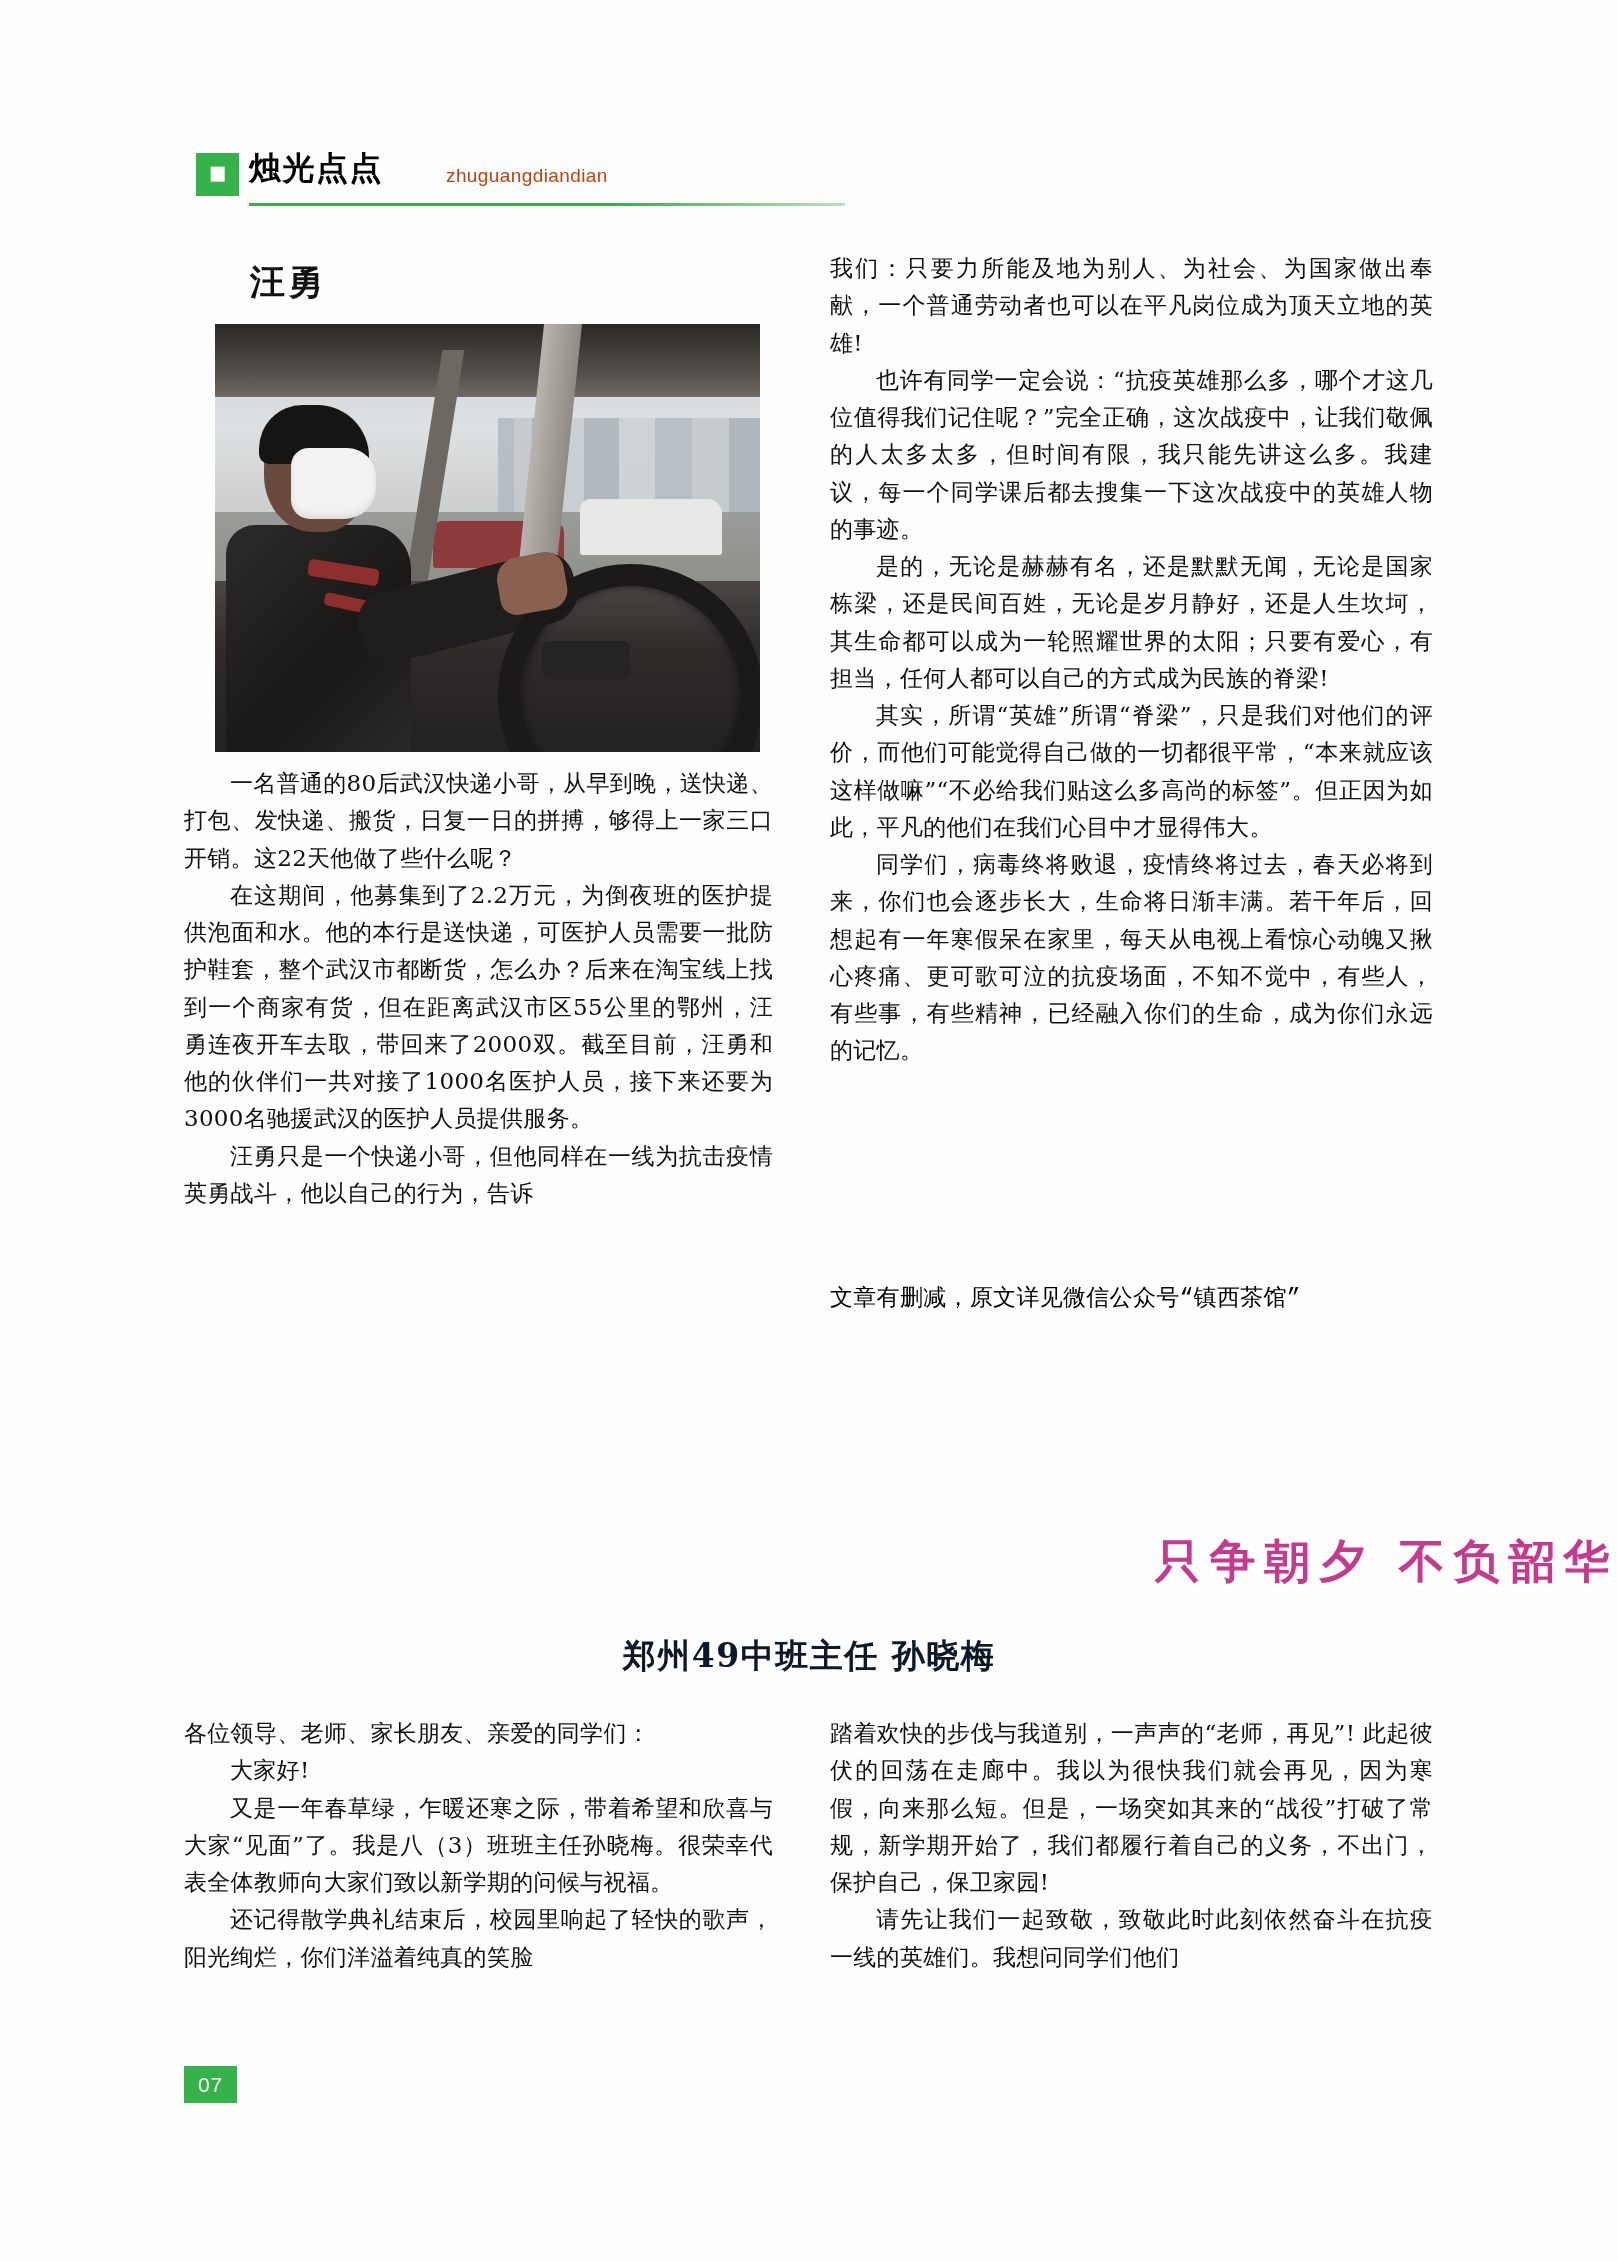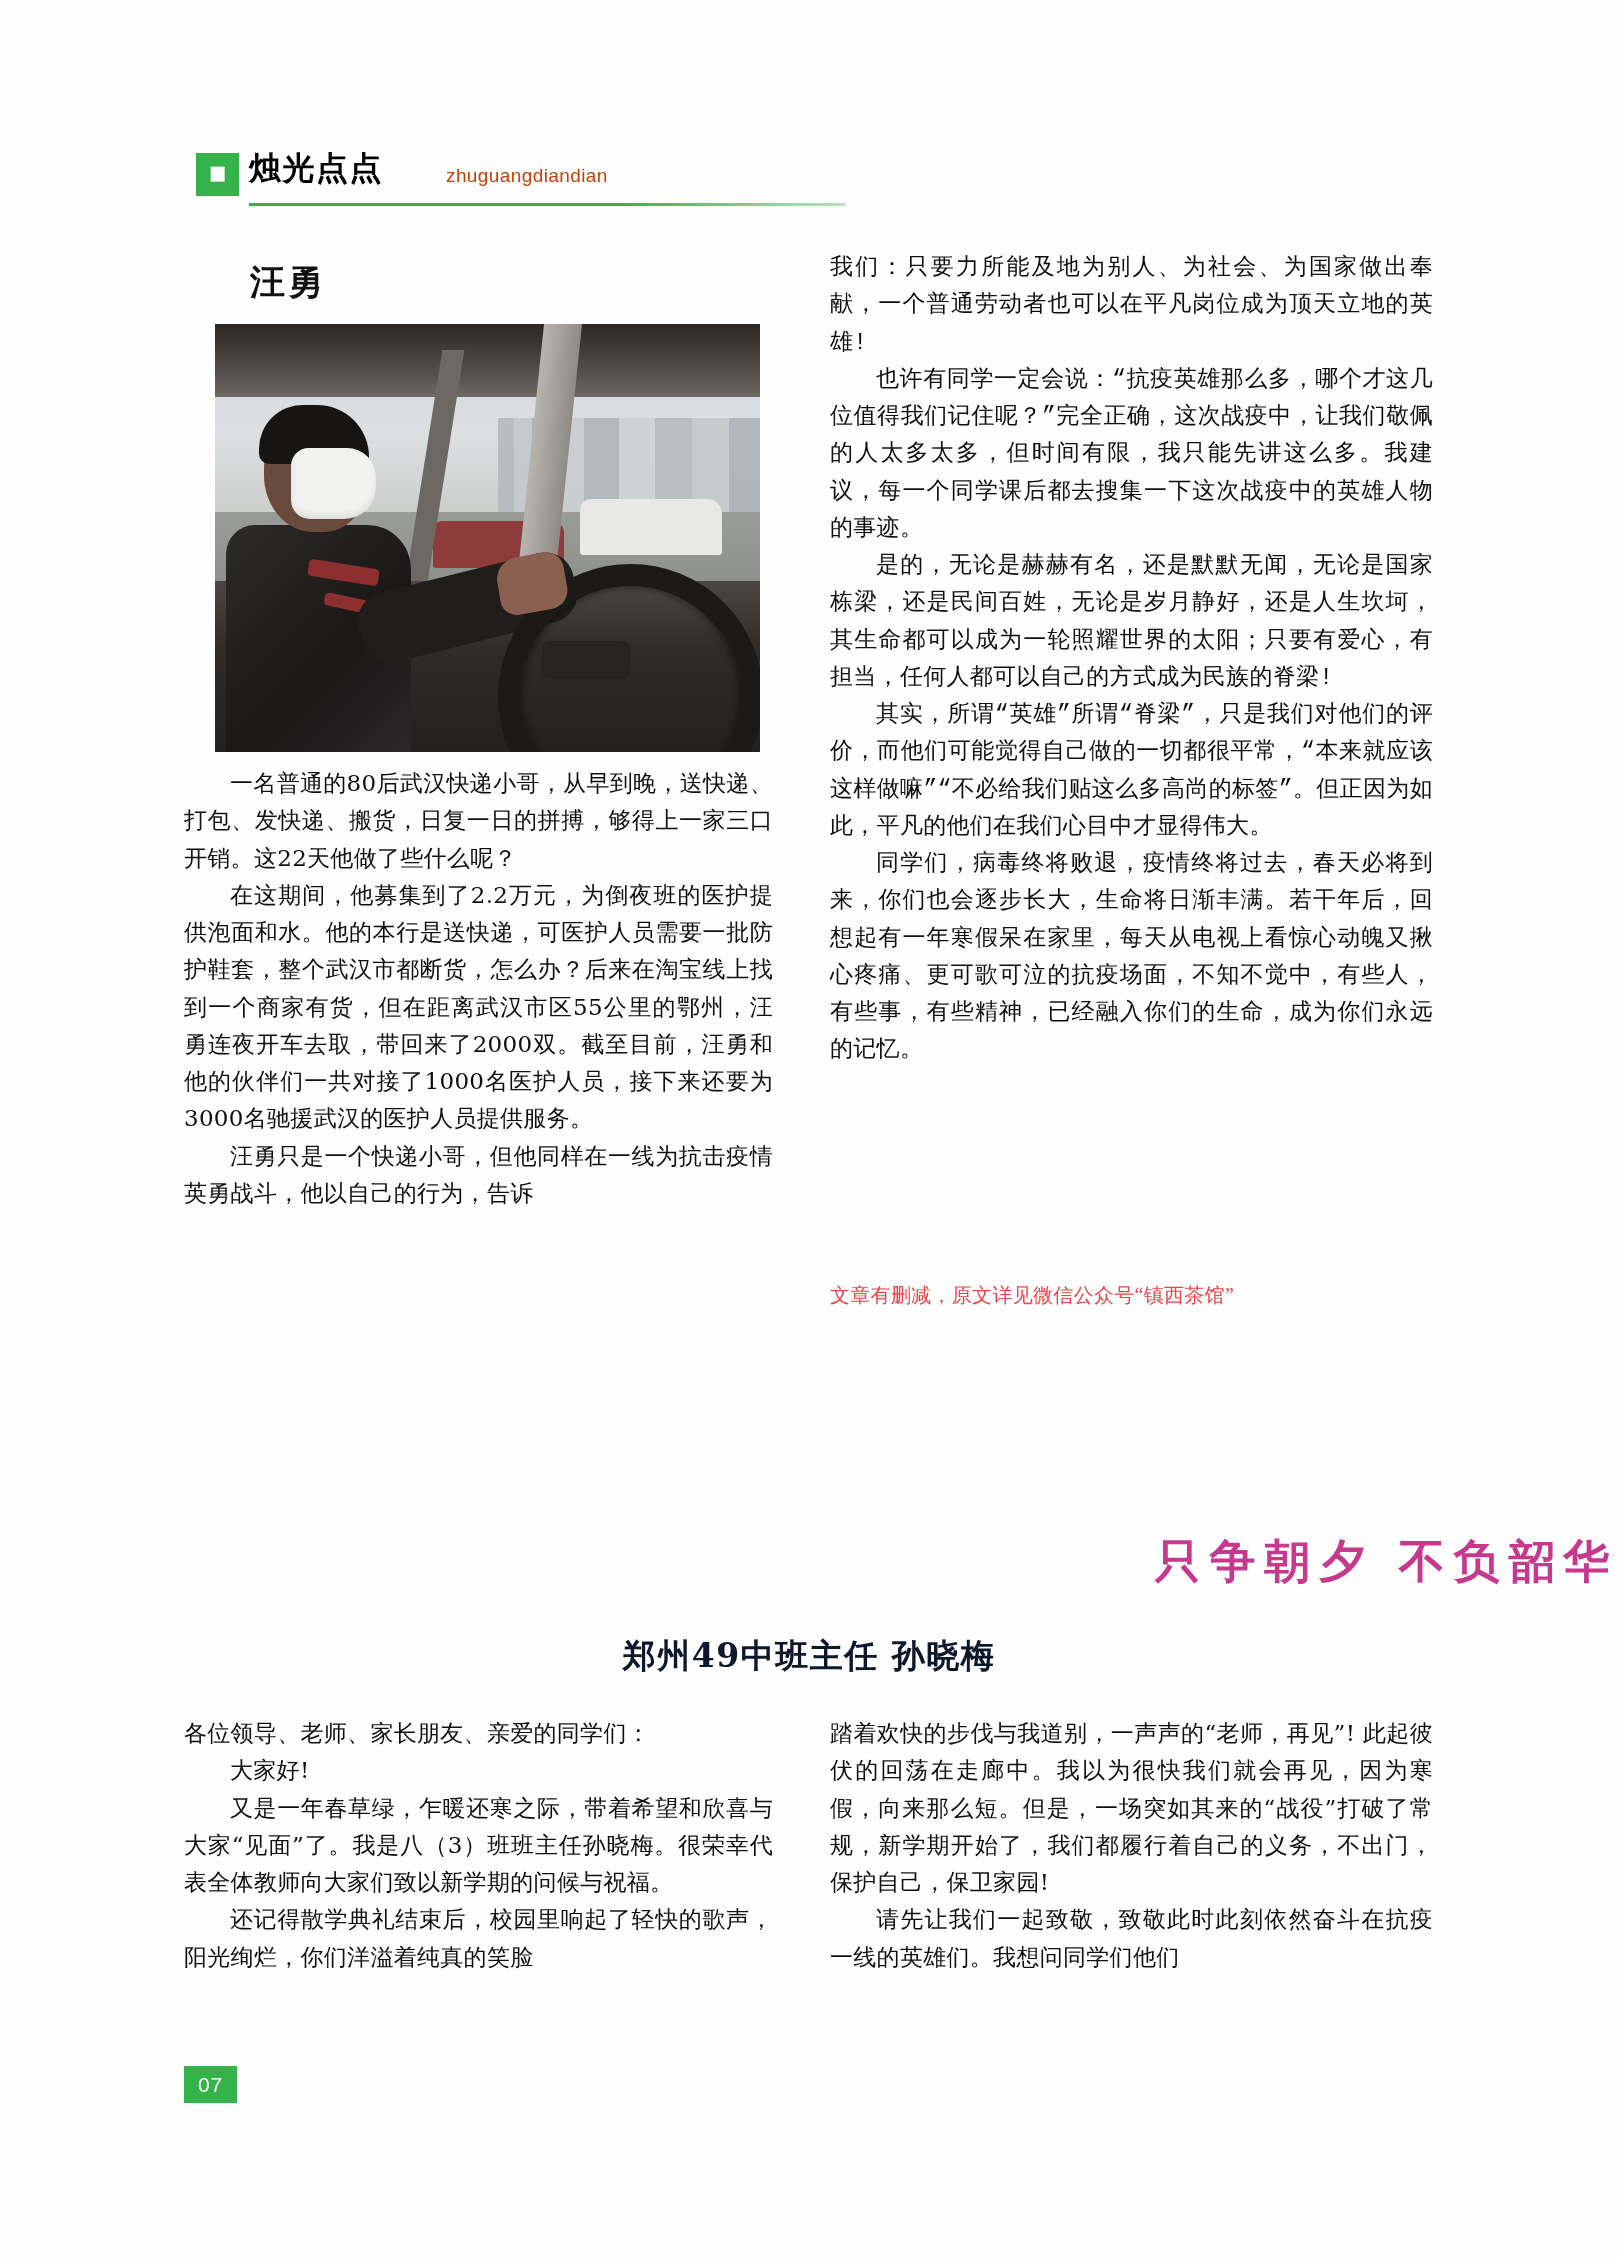--- a/index.html
+++ b/index.html
@@ -195,21 +195,21 @@
     line-height: 1.62;
     color: #100f0f;
     text-align: justify;
     text-justify: inter-ideograph;
     letter-spacing: 0.3px;
     font-family: "DejaVu Serif", "Liberation Serif", serif;
   }
   .col p { margin: 0 0 0 0; text-indent: 2em; }
   .col p.noind { text-indent: 0; }
   #a1-col-left  { left: 184px; top: 765px; width: 589px; }
-  #a1-col-right { left: 830px; top: 250px;  width: 603px; font-family: Liberation Mono, monospace; }
+  #a1-col-right { left: 830px; top: 250px;  width: 603px; }
 
   
   .a2-title {
     position: absolute;
     left: 0; top: 1531px;
     width: 1618px;
     text-align: right;
     font-family: "DejaVu Sans", sans-serif;
     font-weight: bold;
     font-size: 46px;
@@ -241,23 +241,23 @@
     font-size: 21px;
     display: flex;
     align-items: center;
     justify-content: center;
     letter-spacing: 0.7px;
   }
   .sig-note {
     position: absolute;
     left: 830px; top: 1282px;
     width: 603px;
-    font-size: 20px;
-    color: #ef4444;
-    font-family: Liberation Serif, serif;
+    font-size: 23px;
+    color: #000000;
+    font-family: Liberation Mono, monospace;
     letter-spacing: 0.3px;
   }
 </style>
 </head>
 <body>
 
 <div class="page">
 
   <div class="header">
     <div class="hdr-square"></div>

